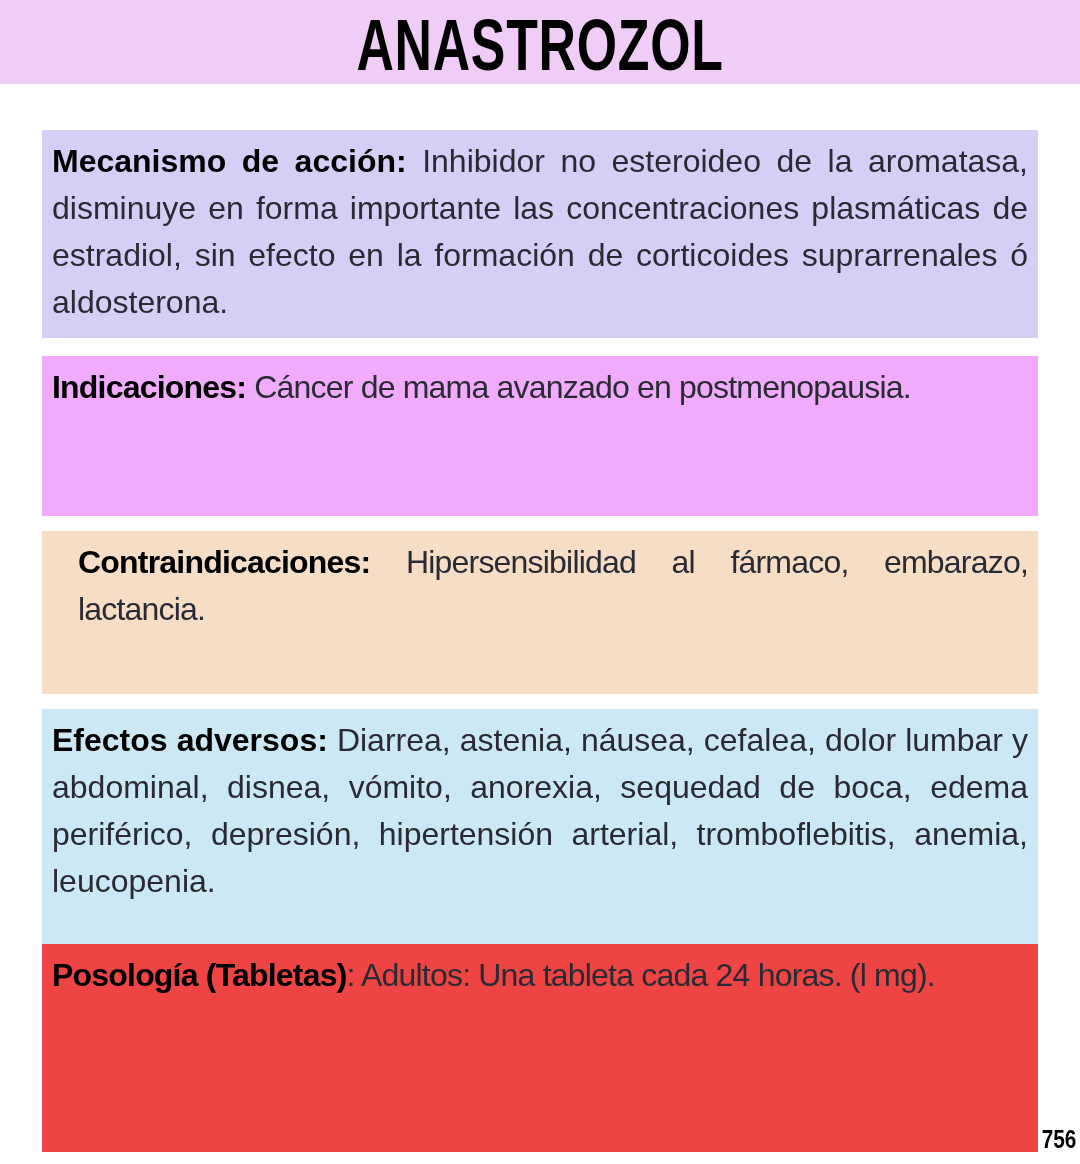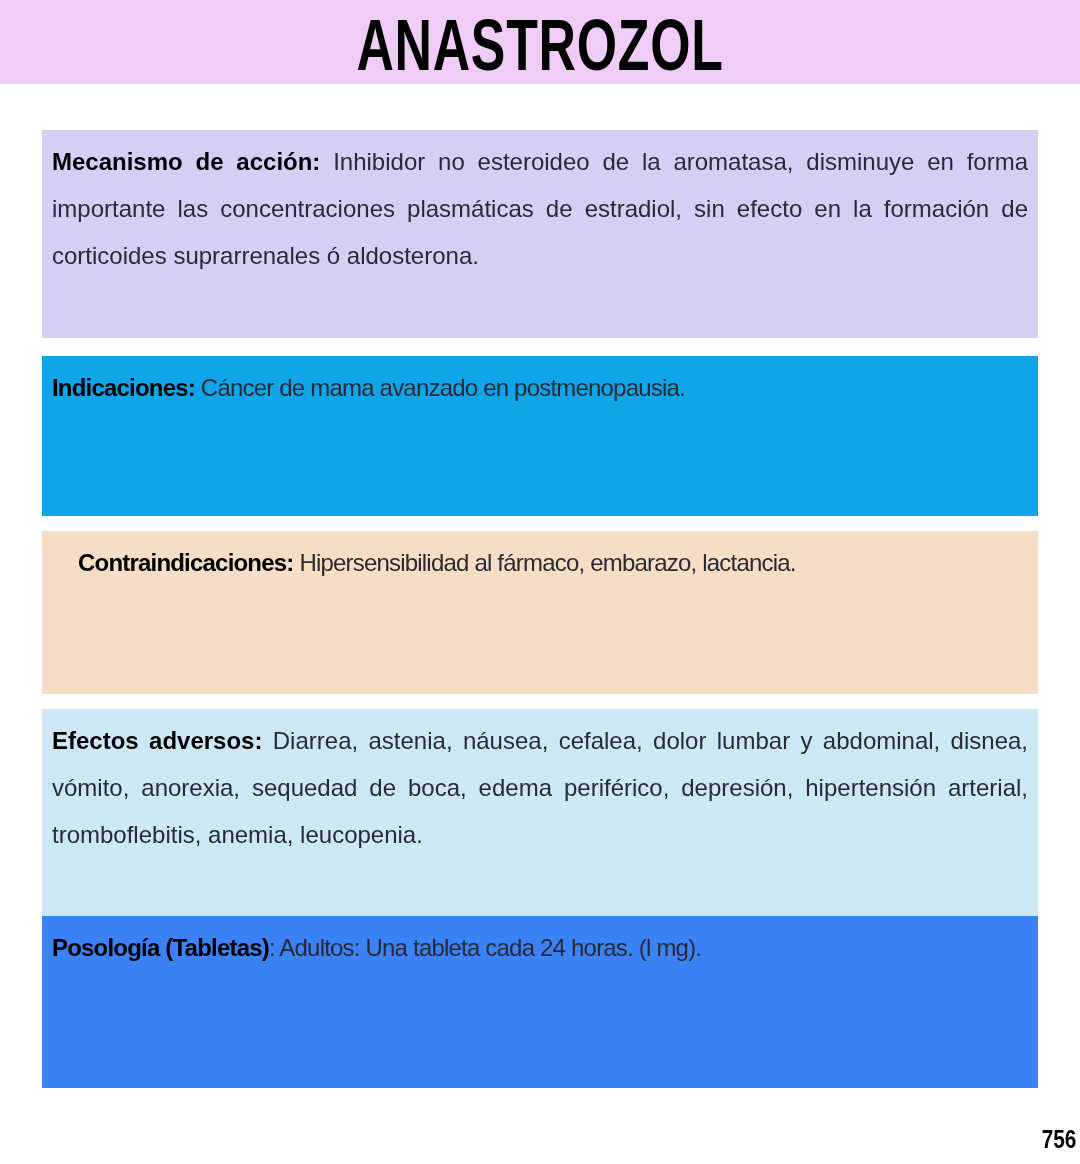--- a/index.html
+++ b/index.html
@@ -11,30 +11,30 @@
       position: absolute; left: 0; top: 0; width: 1080px; height: 84px;
       background: #efcdf6; display: flex; align-items: center; justify-content: center;
     }
     .title {
       font-family: "Liberation Sans", sans-serif; font-weight: 700; font-size: 72px;
       color: #000; letter-spacing: 1px; transform: scaleX(0.72); transform-origin: center;
       line-height: 1; margin-top: 6px;
     }
     .box {
       position: absolute; left: 42px; width: 996px; box-sizing: border-box;
-      padding: 8px 10px 0 10px; font-size: 24px; line-height: 47px;
+      padding: 8px 10px 0 10px; font-size: 32px; line-height: 47px;
       text-align: justify; color: #2a2a34;
     }
     .box .lbl { font-weight: 700; color: #000; }
     .box.condensed { letter-spacing: -0.8px; }
     .b1 { top: 130px; height: 208px; background: #d4cff5; }
-    .b2 { top: 356px; height: 160px; background: #0ea5e9; }
+    .b2 { top: 356px; height: 160px; background: #f0abfc; }
     .b3 { top: 531px; height: 163px; background: #f5ddc6; padding-left: 36px; }
     .b4 { top: 709px; height: 236px; background: #cde8f5; }
-    .b5 { top: 916px; height: 172px; background: #3b82f6; }
+    .b5 { top: 944px; height: 208px; background: #ef4444; }
     .page-num {
       position: absolute; right: 4px; top: 1124px; font-size: 26px; font-weight: 700;
       color: #000; transform: scaleX(0.8); transform-origin: right;
     }
   </style>
 </head>
 <body>
 
 <div class="header">
   <div class="title">ANASTROZOL</div>

